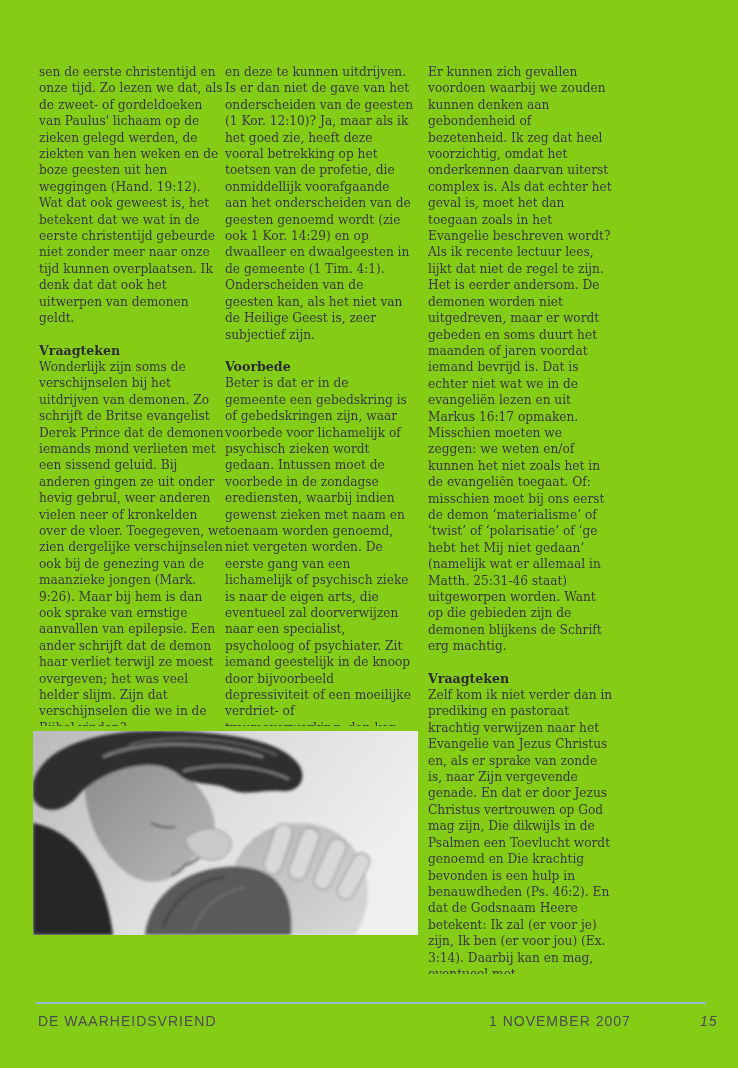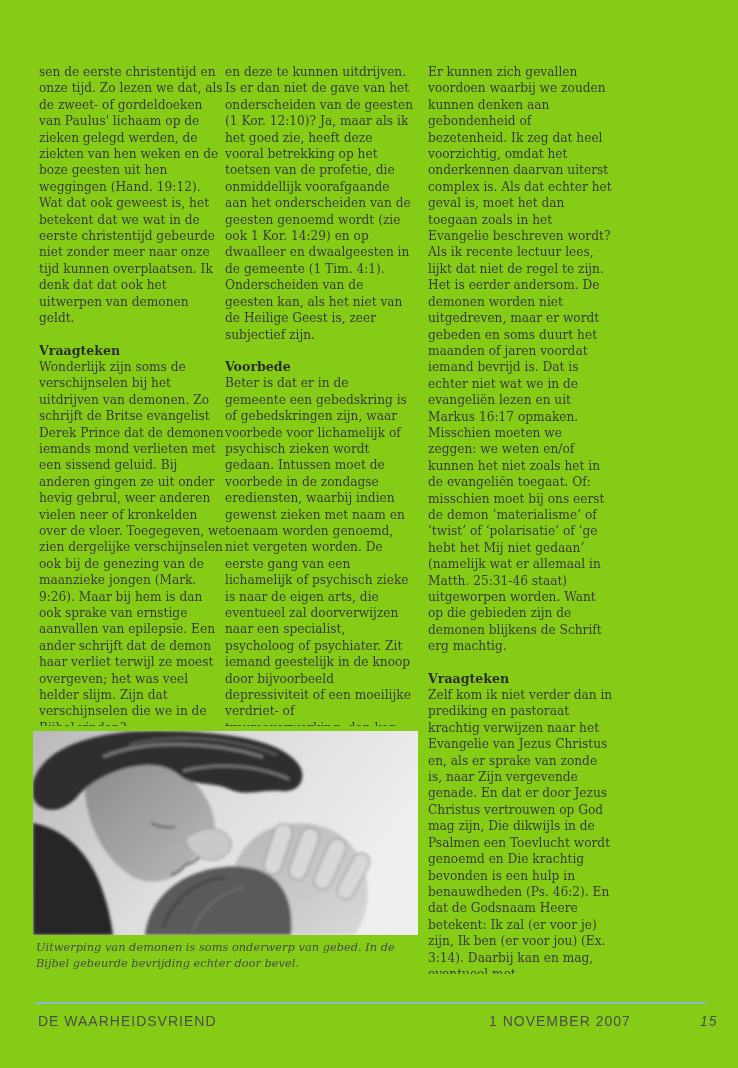--- a/index.html
+++ b/index.html
@@ -145,20 +145,19 @@
 
         <path d="M152,108 C166,96 184,94 194,104 C202,112 198,124 186,128 C172,132 156,124 152,108 Z" fill="#c9c9c9" stroke="#8f8f8f" stroke-width="1"></path>
 
         <path d="M112,204 C116,168 146,140 192,136 C238,132 262,156 258,204 Z" fill="#5a5a5a"></path>
         <path d="M130,196 C140,168 162,150 192,146" stroke="#3f3f3f" stroke-width="3" fill="none" opacity="0.7"></path>
         <path d="M160,200 C168,178 186,162 212,156" stroke="#777777" stroke-width="2" fill="none" opacity="0.7"></path>
       </g>
     </svg>
   </figure>
 
-  <div class="caption">Uitwerping van demonen is soms onderwerp van gebed. In de Bijbel gebeurde bevrijding echter door bevel.</div>
 
   <div class="footer-rule" style="background: rgb(138, 188, 207);"></div>
   <span class="footer-text footer-journal">DE WAARHEIDSVRIEND</span>
   <span class="footer-text footer-date">1 NOVEMBER 2007</span>
   <span class="footer-text footer-page">15</span>
 
 </div>
 
 </body></html>

